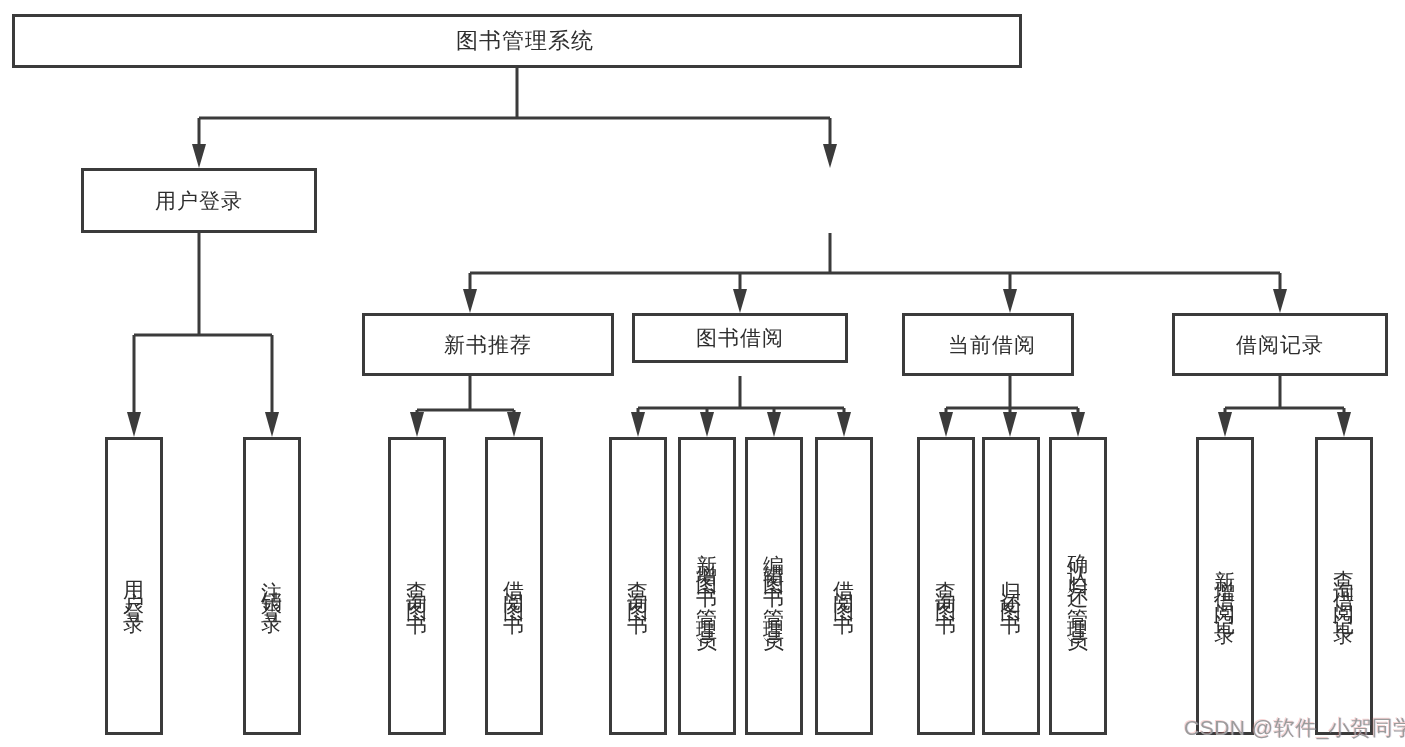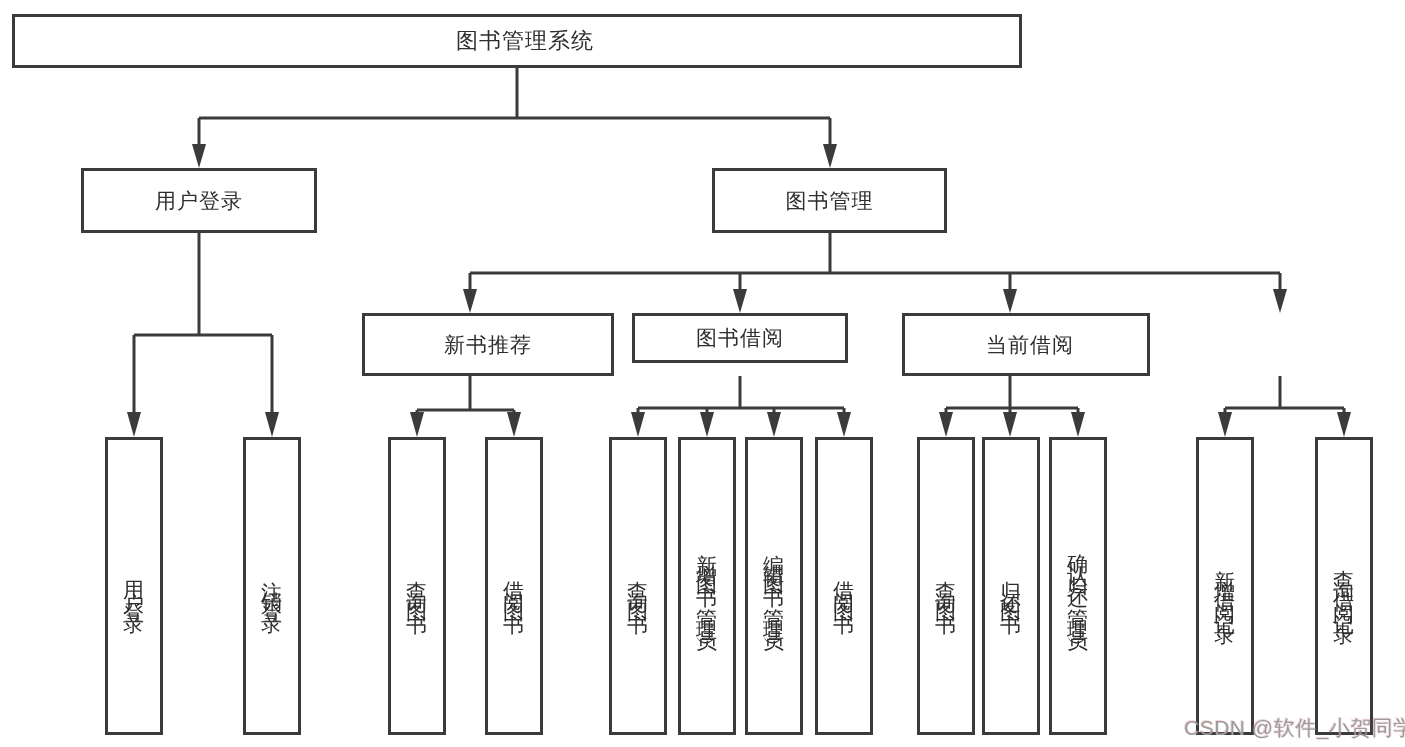--- a/index.html
+++ b/index.html
@@ -89,25 +89,25 @@
     <g>
       <path class="wire" d="M1280,376 V408 M1225,408 H1344 M1225,408 V414 M1344,408 V414"></path>
       <polygon class="head" points="1218,412 1232,412 1225,437"></polygon>
       <polygon class="head" points="1337,412 1351,412 1344,437"></polygon>
     </g>
   </svg>
 
   <div class="node root" style="left:12px;top:14px;width:1010px;height:54px;">图书管理系统</div>
 
   <div class="node" style="left:81px;top:168px;width:236px;height:65px;">用户登录</div>
-  <div class="node" style="left:712px;top:168px;width:235px;height:65px;">图书管理</div>
 
   <div class="node" style="left:362px;top:313px;width:252px;height:63px;">新书推荐</div>
   <div class="node" style="left:632px;top:313px;width:216px;height:50px;">图书借阅</div>
-  <div class="node" style="left:902px;top:313px;width:248px;height:63px;padding-left:8px;">当前借阅</div>
+  <div class="node" style="left:902px;top:313px;width:172px;height:63px;padding-left:8px;">当前借阅</div>
+  <div class="node" style="left:1172px;top:313px;width:216px;height:63px;">借阅记录</div>
 
   <div class="node" style="left:105px;top:437px;width:58px;height:298px;">
     <span class="vlabel">用户登录</span>
   </div>
   <div class="node" style="left:243px;top:437px;width:58px;height:298px;">
     <span class="vlabel">注销登录</span>
   </div>
   <div class="node" style="left:388px;top:437px;width:58px;height:298px;">
     <span class="vlabel">查询图书</span>
   </div>

